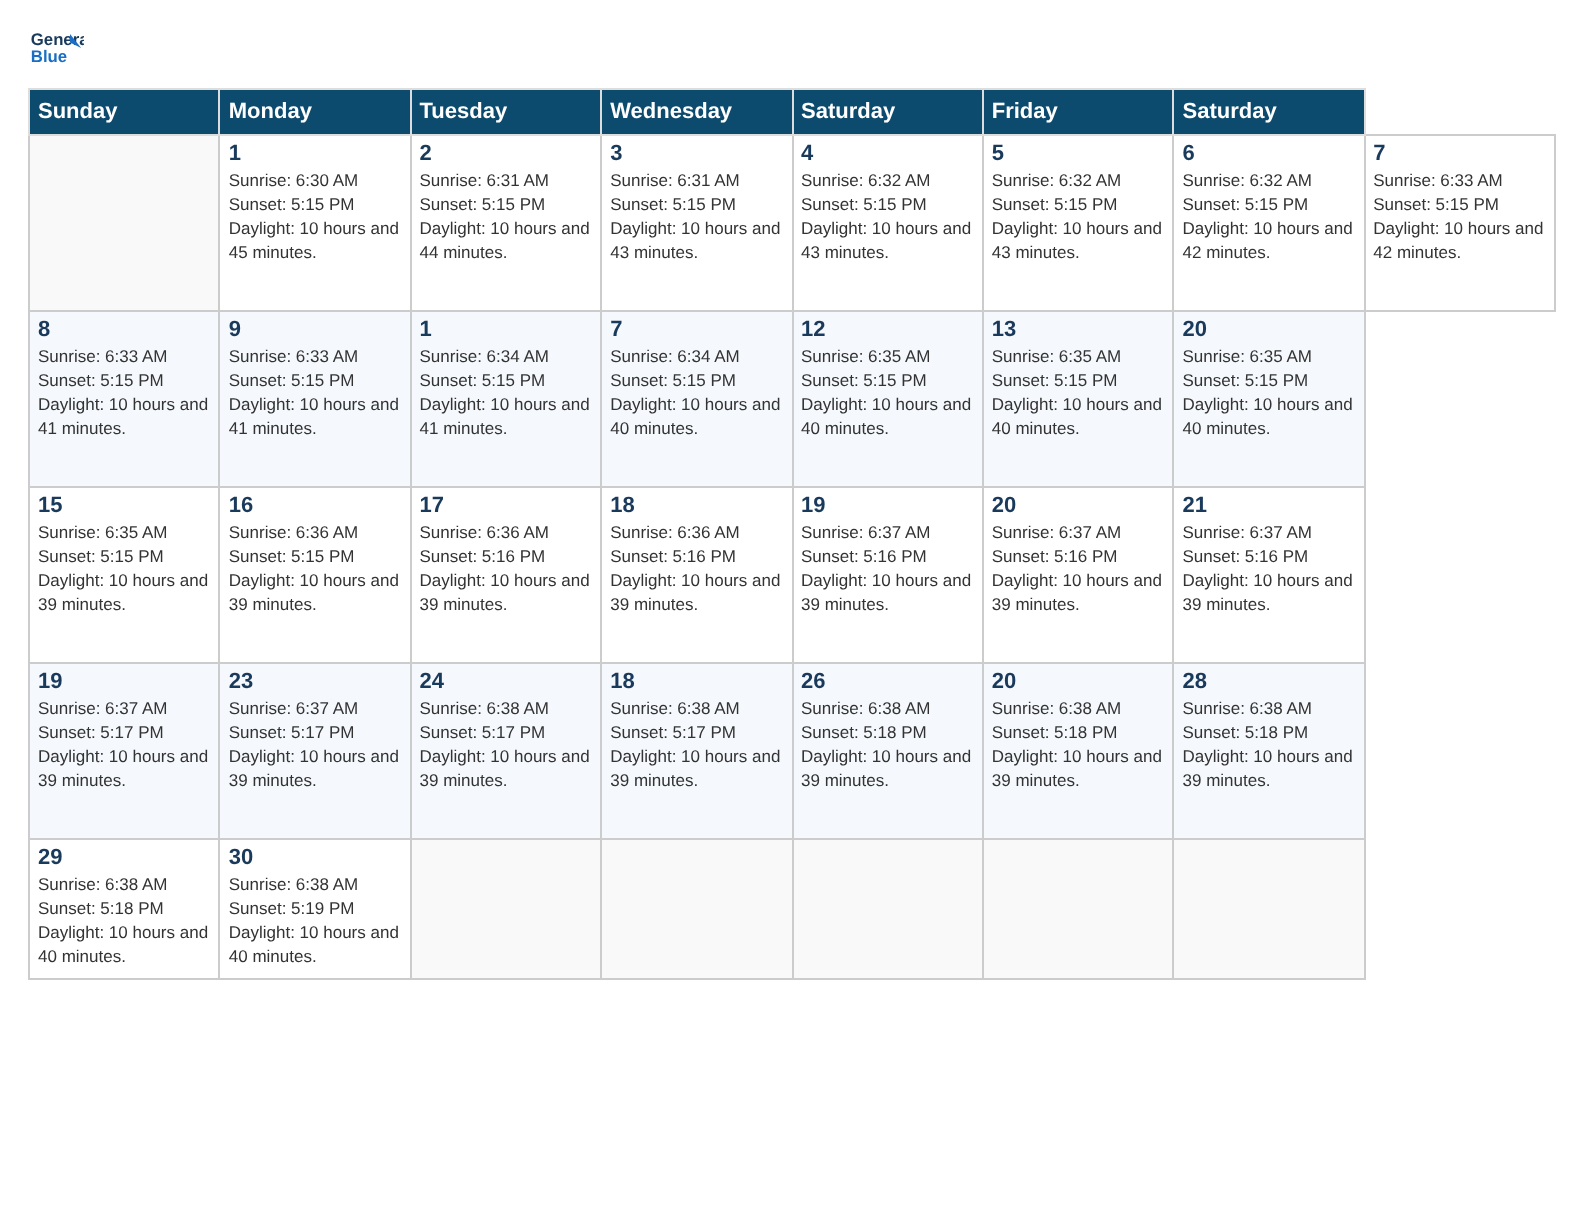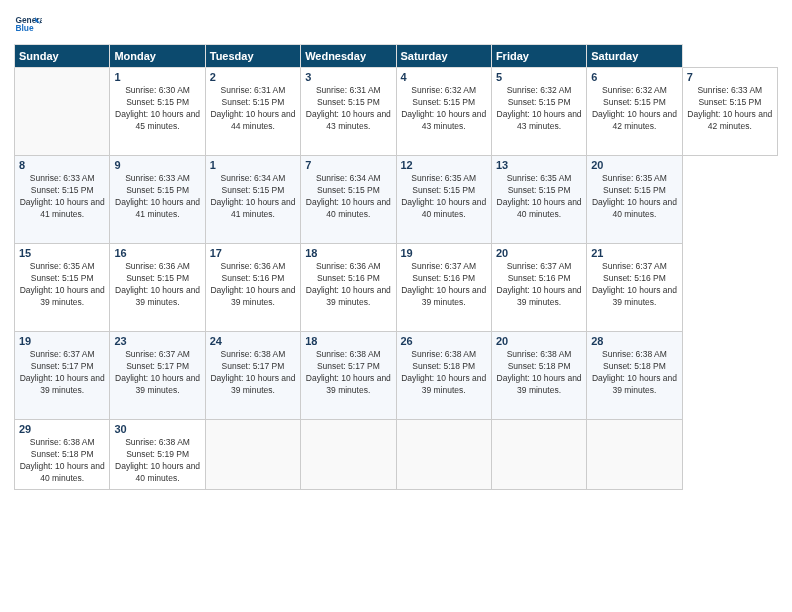--- a/index.html
+++ b/index.html
@@ -72,21 +72,20 @@
       font-size: 11px;
       font-weight: bold;
       color: #1a3a5c;
       display: block;
       margin-bottom: 2px;
     }
     .day-info {
       font-size: 8.5px;
       line-height: 1.4;
       color: #333;
-      text-align: center;
     }
     .empty-cell {
       background: #f9f9f9 !important;
     }
     .last-row td {
       height: 70px;
       margin-left: 36px;
     }
   </style>
 </head>

